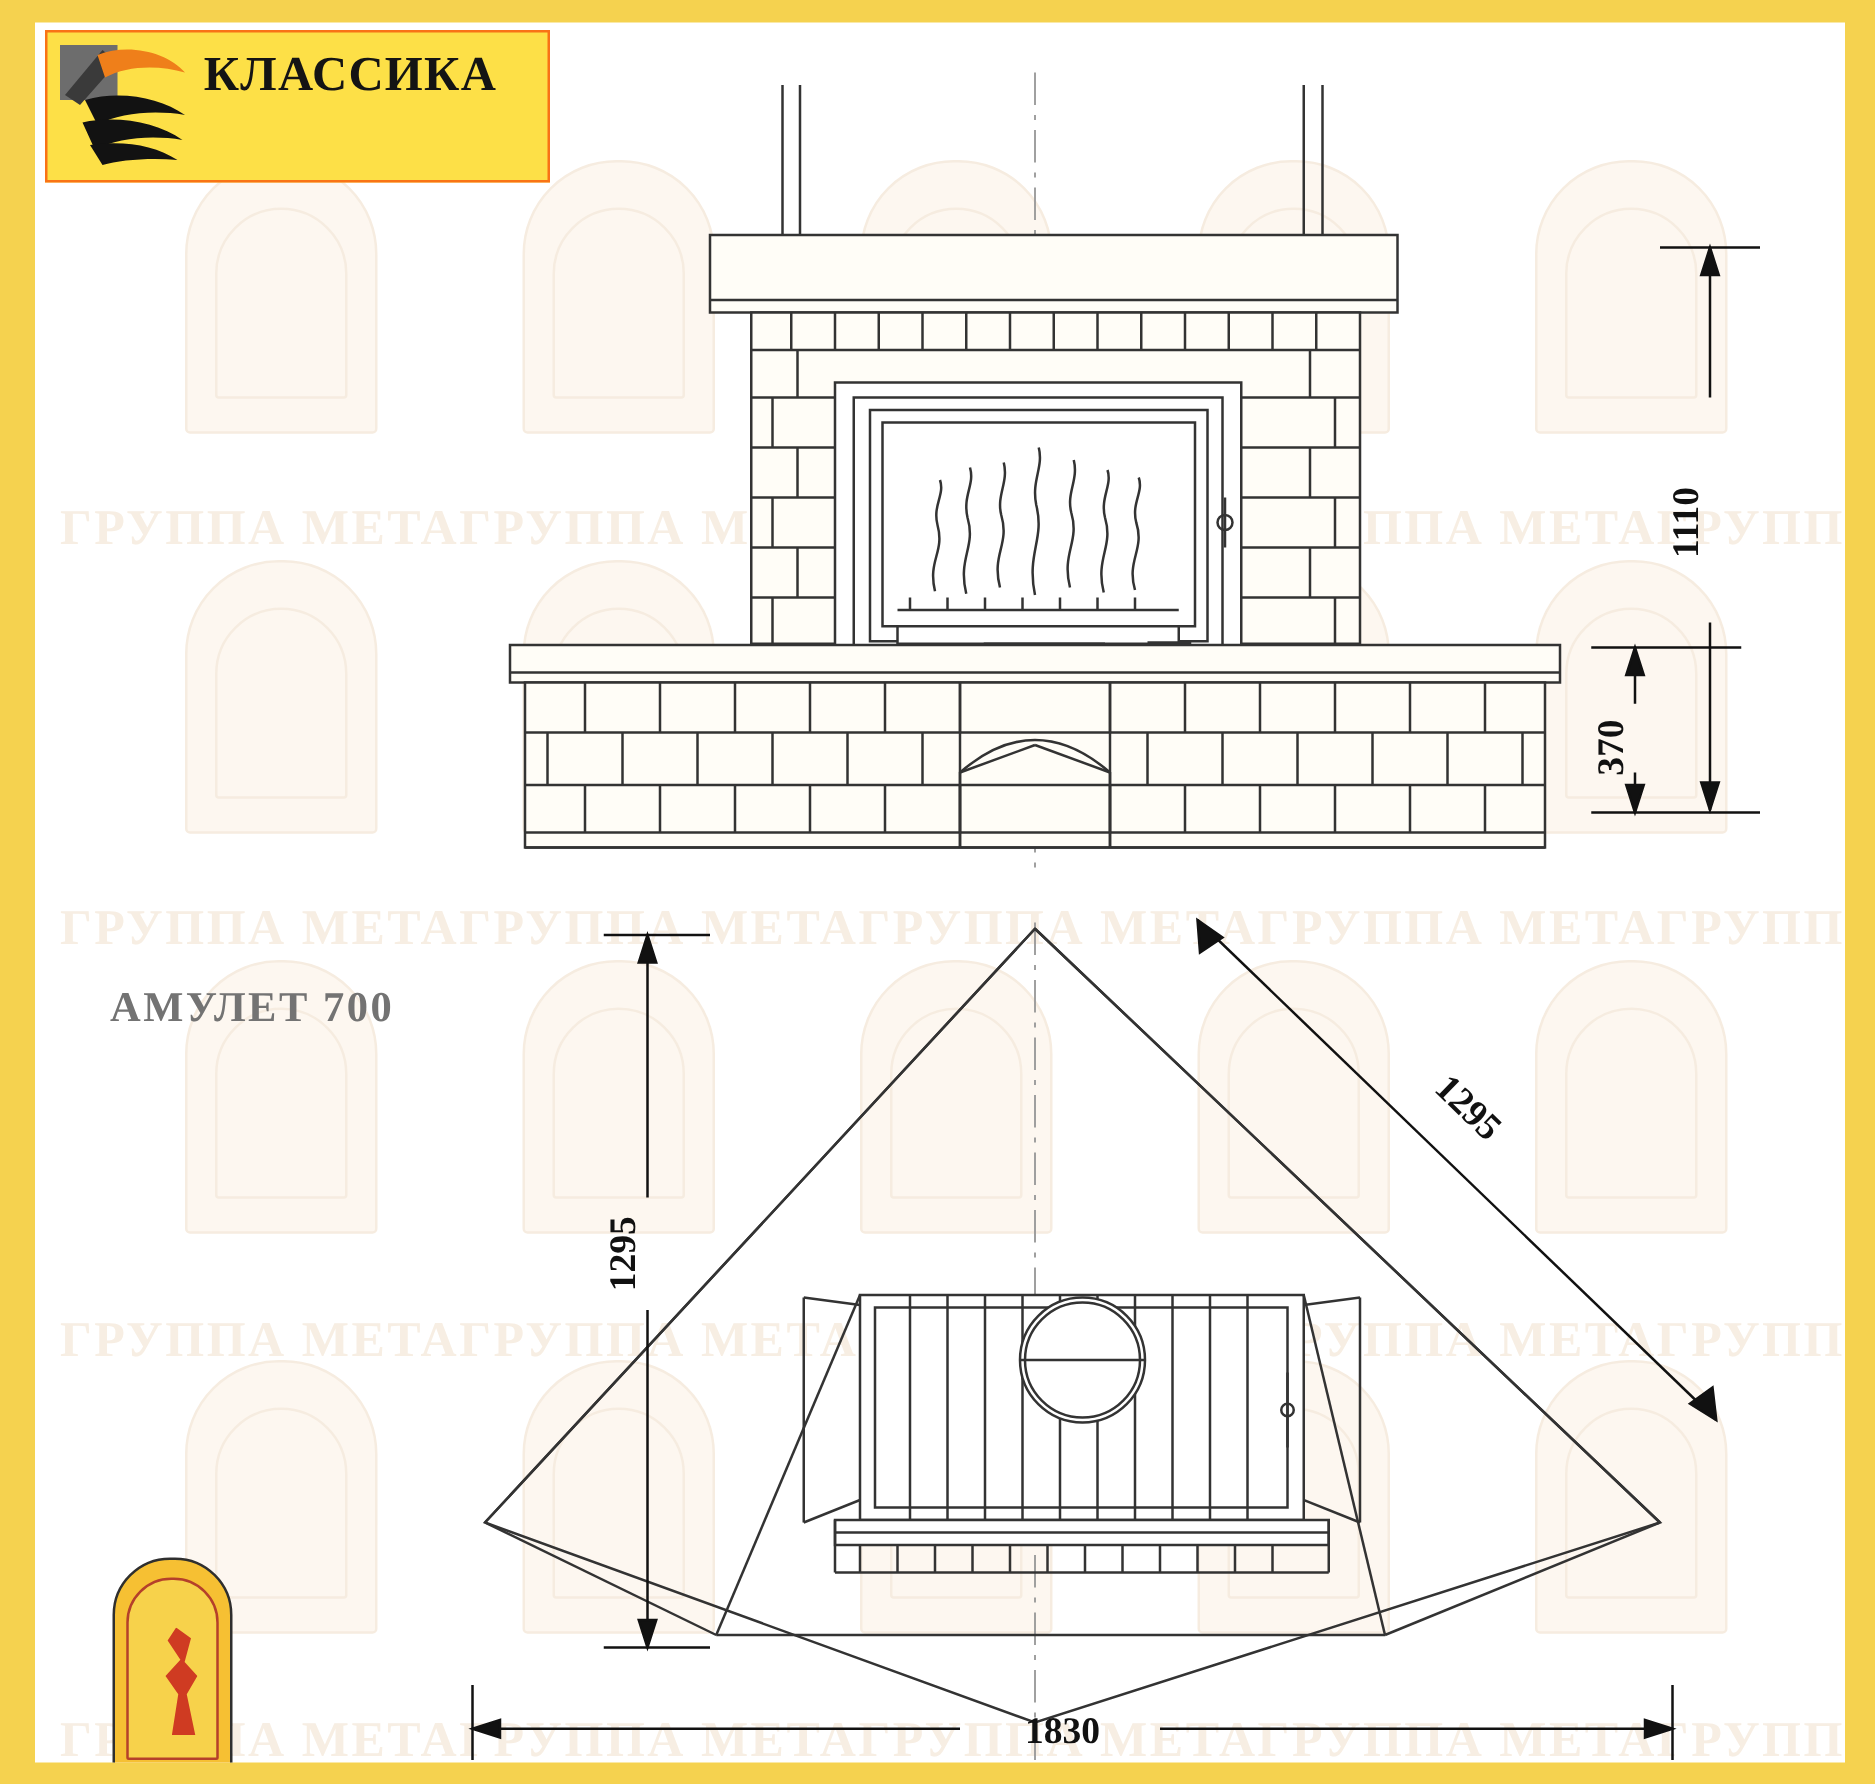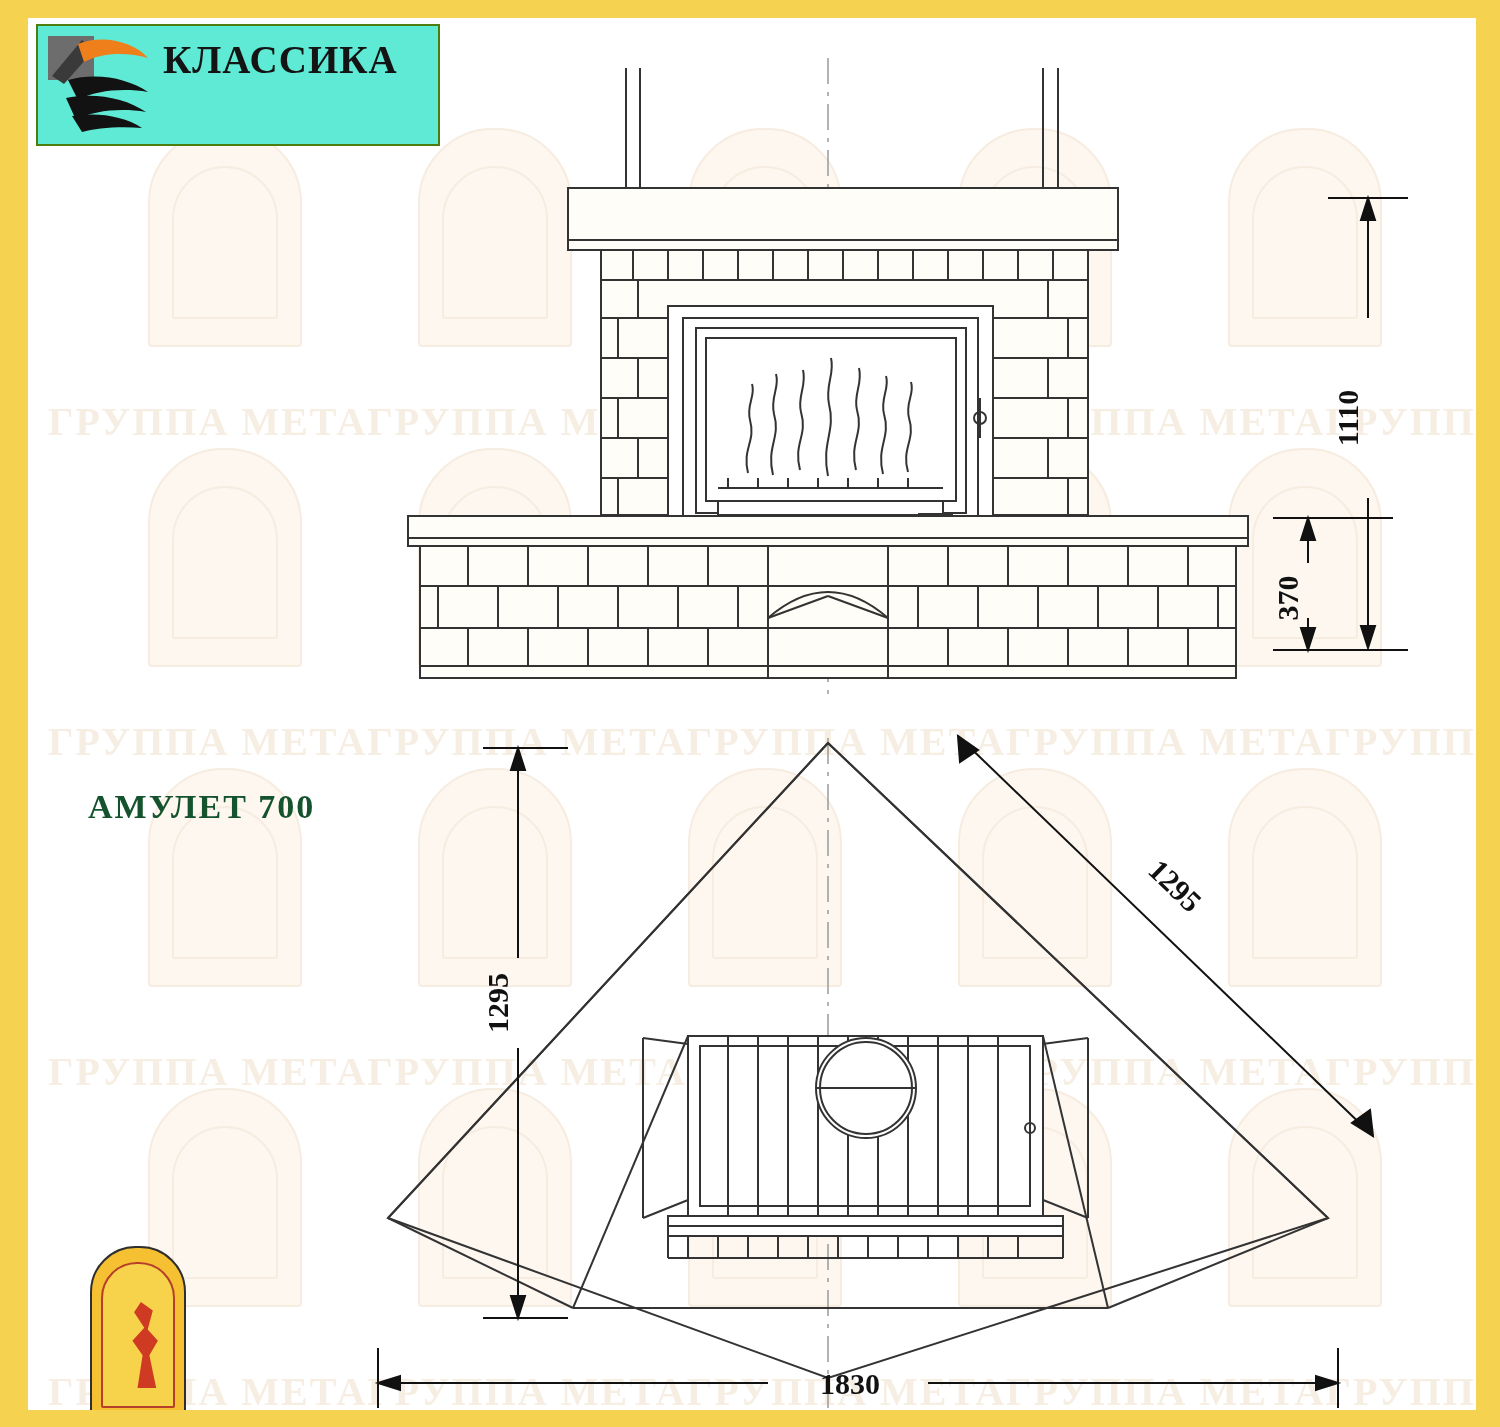--- a/index.html
+++ b/index.html
@@ -42,22 +42,22 @@
     font-weight:bold;
     font-size:40px;
     letter-spacing:2px;
     color:#f7eee3;
     white-space:nowrap;
   }
   
   .logo{
     position:absolute;left:8px;top:6px;
     width:400px;height:118px;
-    border:2px solid #4d7c0f;
-    background:#5eead4;
+    border:2px solid #f97316;
+    background:#fde047;
     overflow:hidden;
   }
   .logo-mark{position:absolute;left:10px;top:10px;width:108px;height:96px;}
   .logo-txt{
     position:absolute;left:125px;top:12px;
     width:268px;
     font-family:"Liberation Serif", serif;
     font-weight:bold;
     font-size:39px;
     line-height:44px;
@@ -65,21 +65,21 @@
     letter-spacing:1px;
   }
   
   .model-name{
     position:absolute;
     left:60px;top:770px;
     font-family:"Liberation Serif", serif;
     font-weight:bold;
     font-size:34px;
     letter-spacing:2px;
-    color:#14532d;
+    color:#737373;
   }
   
   .emblem{
     position:absolute;left:62px;top:1228px;
     width:92px;height:168px;
     border:2px solid #2f2f2f;
     border-radius:46px 46px 2px 2px;
     background:#f6c033;
     overflow:hidden;
   }

